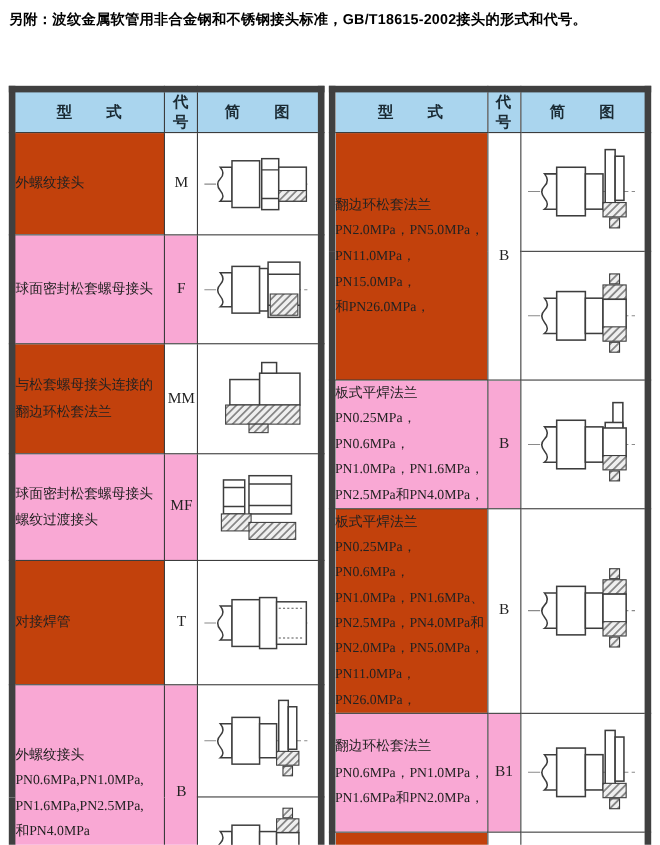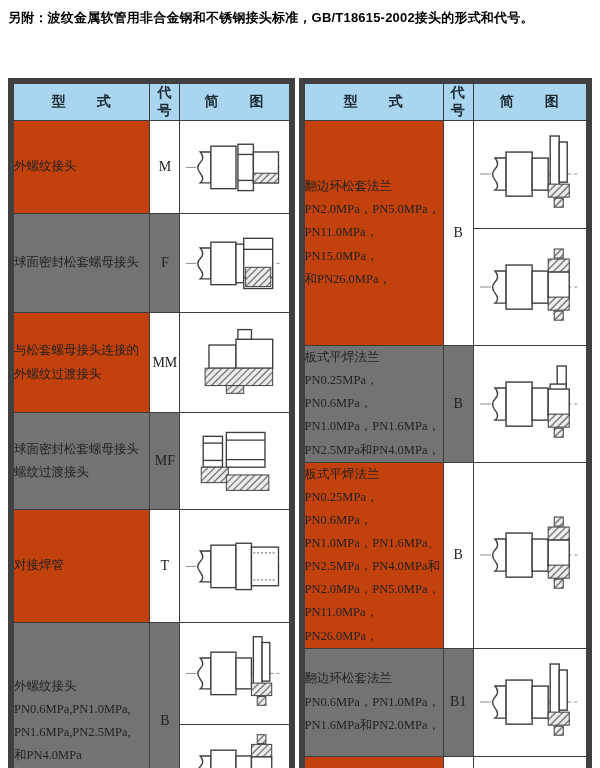--- a/index.html
+++ b/index.html
@@ -32,21 +32,21 @@
     font-family:"Liberation Serif",serif;
     font-size:12.5px;line-height:1.85;color:#222;
     padding:4px 6px 4px 8px;white-space:pre-line;
     background:#c2410c;
   }
   td.code{
     font-family:"Liberation Serif",serif;
     font-size:14px;text-align:center;color:#222;background:#fff;
   }
   td.diag-cell{background:#ffffff;padding:2px;}
-  tr.hl td.type, tr.hl td.code{background:#737373;}
+  tr.hl td.type, tr.hl td.code{background:#f9a8d4;}
   svg.diag{display:block;width:100%;height:100%;}
   .ln{fill:#ffffff;stroke:#3d3d3d;stroke-width:1.4;}
   .ht{stroke:#3d3d3d;stroke-width:1;}
   .cl{stroke:#8a8a8a;stroke-width:1;stroke-dasharray:11 3 3 3;fill:none;}
   .dl{stroke:#555;stroke-width:1;stroke-dasharray:2 2;fill:none;}
   .defs-holder{position:absolute;width:0;height:0;}
 </style>
 </head>
 <body>
 
@@ -106,21 +106,21 @@
                 <rect x="66" y="20" width="30" height="52" class="ln"></rect>
                 <line x1="66" y1="31.439999999999998" x2="96" y2="31.439999999999998" class="ln"></line>
                 <line x1="66" y1="60.56" x2="96" y2="60.56" class="ln"></line>
                 <rect x="68" y="50" width="26" height="20" class="ht" fill="url(#hatch)"></rect>
               </g>
             </svg>
       </td>
     </tr>
     <tr style="height:100px">
       <td class="type">与松套螺母接头连接的
-外螺纹过渡接头</td>
+翻边环松套法兰</td>
       <td class="code">MM</td>
       <td class="diag-cell">
         <svg class="diag" viewBox="0 0 112 92">
               <g>
                 <rect x="30" y="28" width="28" height="24" class="ln"></rect>
                 <rect x="58" y="22" width="38" height="30" class="ln"></rect>
                 <rect x="60" y="12" width="14" height="10" class="ln"></rect>
                 <rect x="26" y="52" width="70" height="18" class="ht" fill="url(#hatch)"></rect>
                 <rect x="48" y="70" width="18" height="8" class="ht" fill="url(#hatch)"></rect>
               </g>

